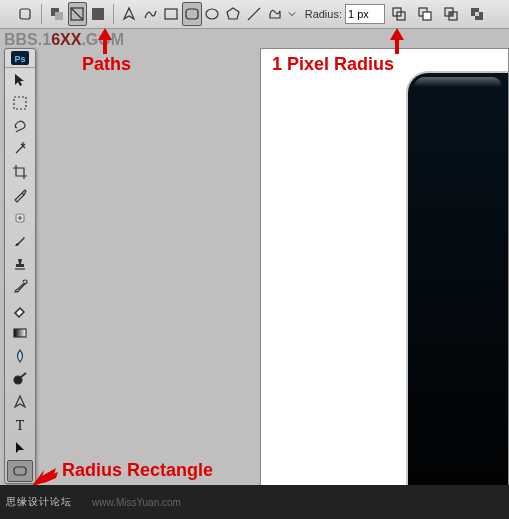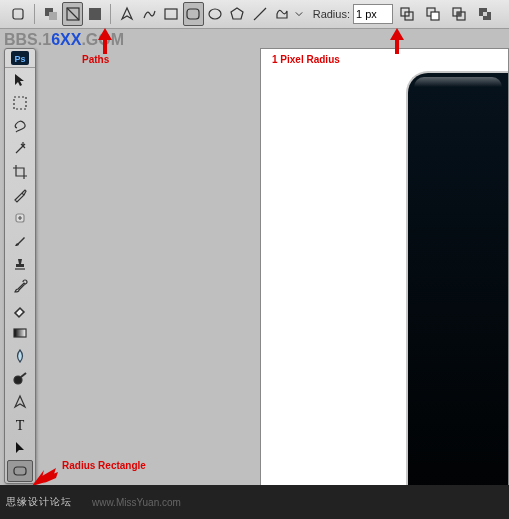--- a/index.html
+++ b/index.html
@@ -1,38 +1,38 @@
 <!DOCTYPE html>
 <html><head>
 <meta charset="utf-8">
 <style>
   html,body{margin:0;padding:0;width:509px;height:519px;font-family:Tahoma,Arial,sans-serif;font-size:11px;background:#bfbfbf;overflow:hidden}
-  .topbar{height:28px;background:linear-gradient(#e8e8e8,#d0d0d0);border-bottom:1px solid #9a9a9a;display:flex;align-items:center;padding:0 8px;gap:1px}
+  .topbar{height:28px;background:linear-gradient(#e8e8e8,#d0d0d0);border-bottom:1px solid #9a9a9a;display:flex;align-items:center;padding:0 16px;gap:1px}
   .sep{width:1px;height:20px;background:#9a9a9a;margin:0 4px}
   .tbtn{width:22px;height:22px;border:1px solid transparent;border-radius:2px;display:flex;align-items:center;justify-content:center;color:#444}
   .tbtn.sel{border-color:#555;background:#bbb}
   .rad-label{margin-left:6px;font-size:11px;color:#333}
   .rad-input{width:34px;height:16px;font-size:11px;border:1px solid #888;background:#fff;margin-left:2px}
   .spacer{flex:1}
   .right-group{display:flex;gap:2px;margin-right:4px}
 
   .watermark{position:absolute;left:0;top:29px;font-size:16px;font-weight:bold;color:#888;padding:2px 4px}
-  .watermark .xx{color:#1d4ed8}
+  .watermark .xx{color:#7f1d1d}
 
   .toolbox{position:absolute;left:4px;top:48px;width:30px;background:linear-gradient(180deg,#d8d8d8,#c0c0c0);border:1px solid #777;border-radius:3px;box-shadow:1px 1px 3px rgba(0,0,0,.3);padding-bottom:0}
   .tb-head{height:18px;display:flex;align-items:center;justify-content:center;border-bottom:1px solid #999}
   .tb-head svg{width:18px;height:14px}
   .tool{width:26px;height:22px;margin:1px auto;display:flex;align-items:center;justify-content:center;color:#222}
   .tool.selected{background:#999;border:1px solid #555;border-radius:2px;width:24px;height:20px}
 
   .canvas{position:absolute;left:260px;top:48px;right:0;bottom:30px;background:#fff;border:1px solid #888}
   .phone{position:absolute;right:0;top:22px;width:100px;height:480px;background:linear-gradient(180deg,#06121c,#000);border-radius:22px 0 0 0;border:2px solid #c8c8c8;border-right:none}
   .phone::before{content:"";position:absolute;top:4px;left:6px;right:6px;height:10px;background:linear-gradient(180deg,rgba(255,255,255,.35),rgba(255,255,255,0));border-radius:14px 14px 0 0}
 
-  .anno{position:absolute;color:#d00;font-size:10px;font-weight:bold;font-family:Verdana,Arial}
+  .anno{position:absolute;color:#d00;font-size:18px;font-weight:bold;font-family:Verdana,Arial}
   .arrow{position:absolute}
   .arrow svg{display:block}
 
   .footer{position:absolute;left:0;right:0;bottom:0;height:34px;background:#222;color:#ccc;font-size:10px;display:flex;align-items:center;padding:0 6px;letter-spacing:1px}
   .footer .dim{color:#666;margin-left:20px;letter-spacing:0}
 
   
   svg.ic{width:16px;height:16px;stroke:#333;stroke-width:1.2;fill:none}
 </style>
 </head>

